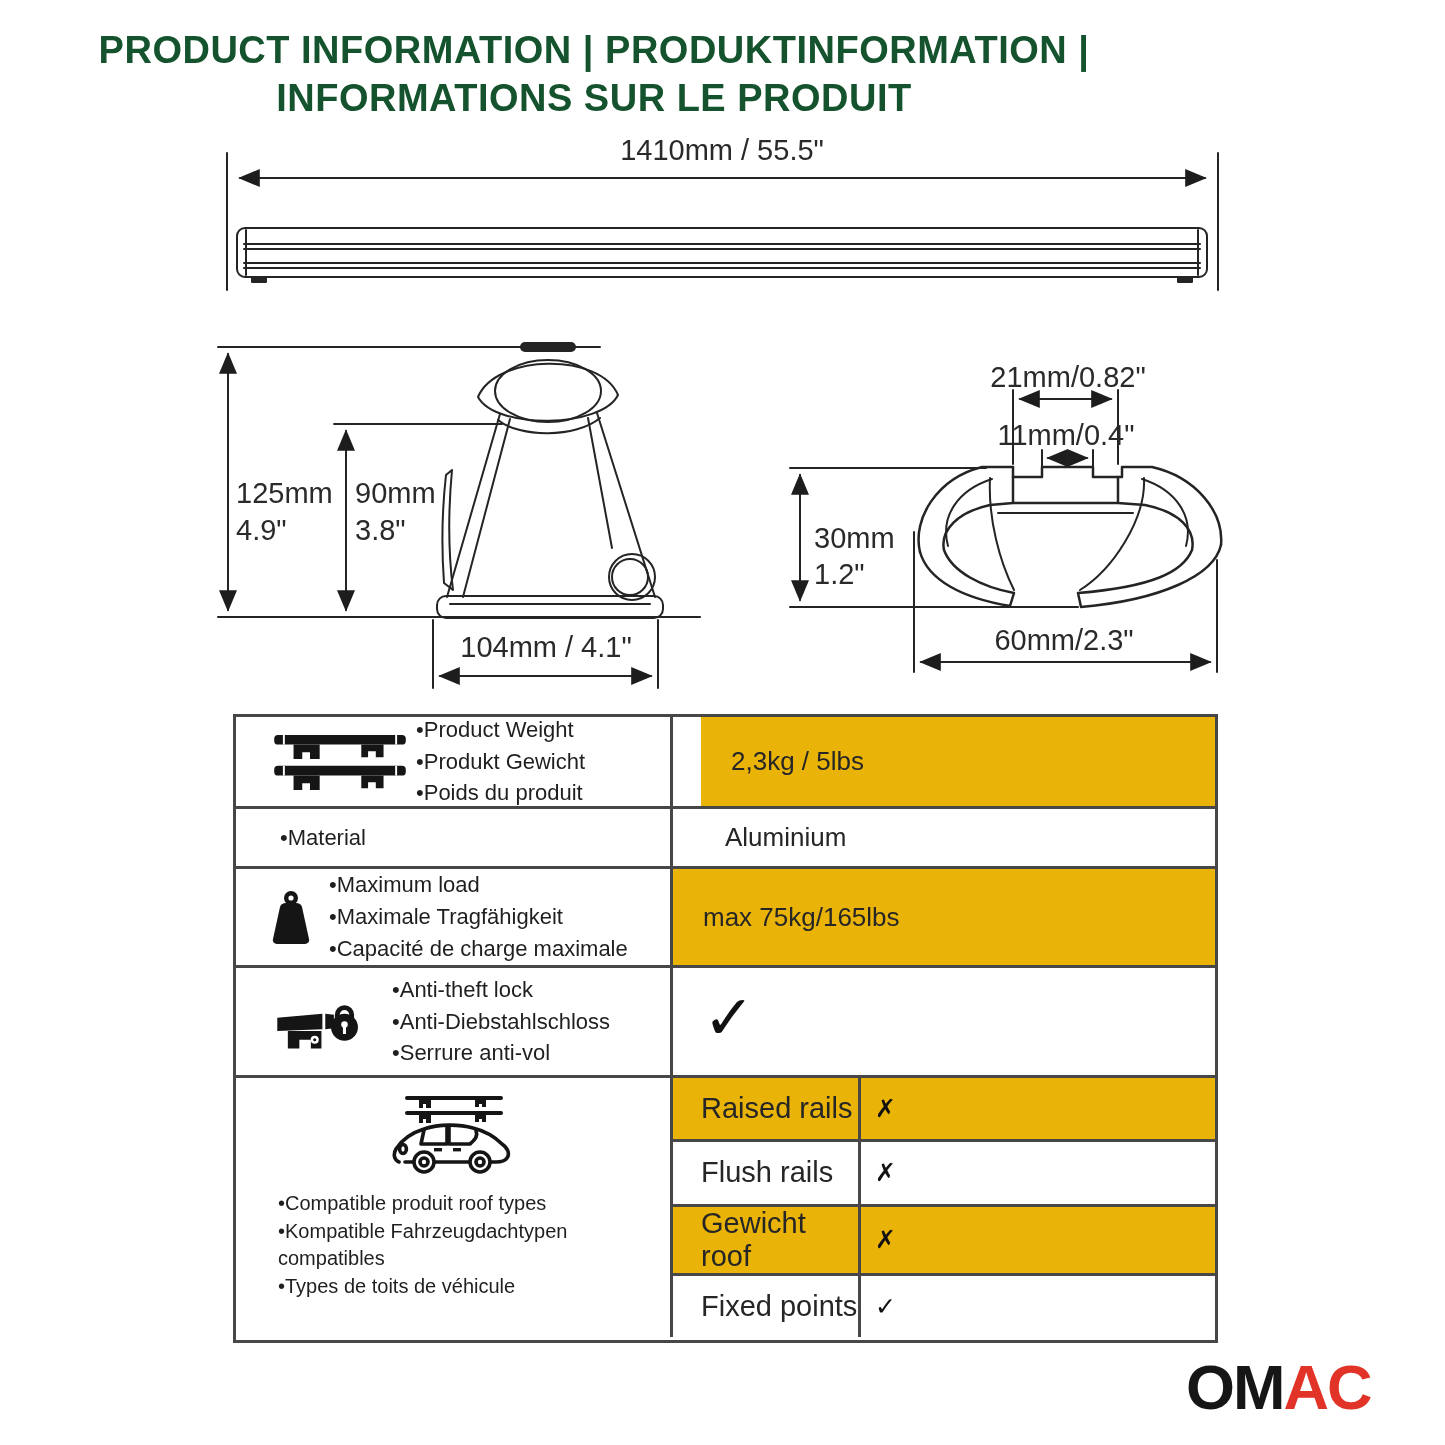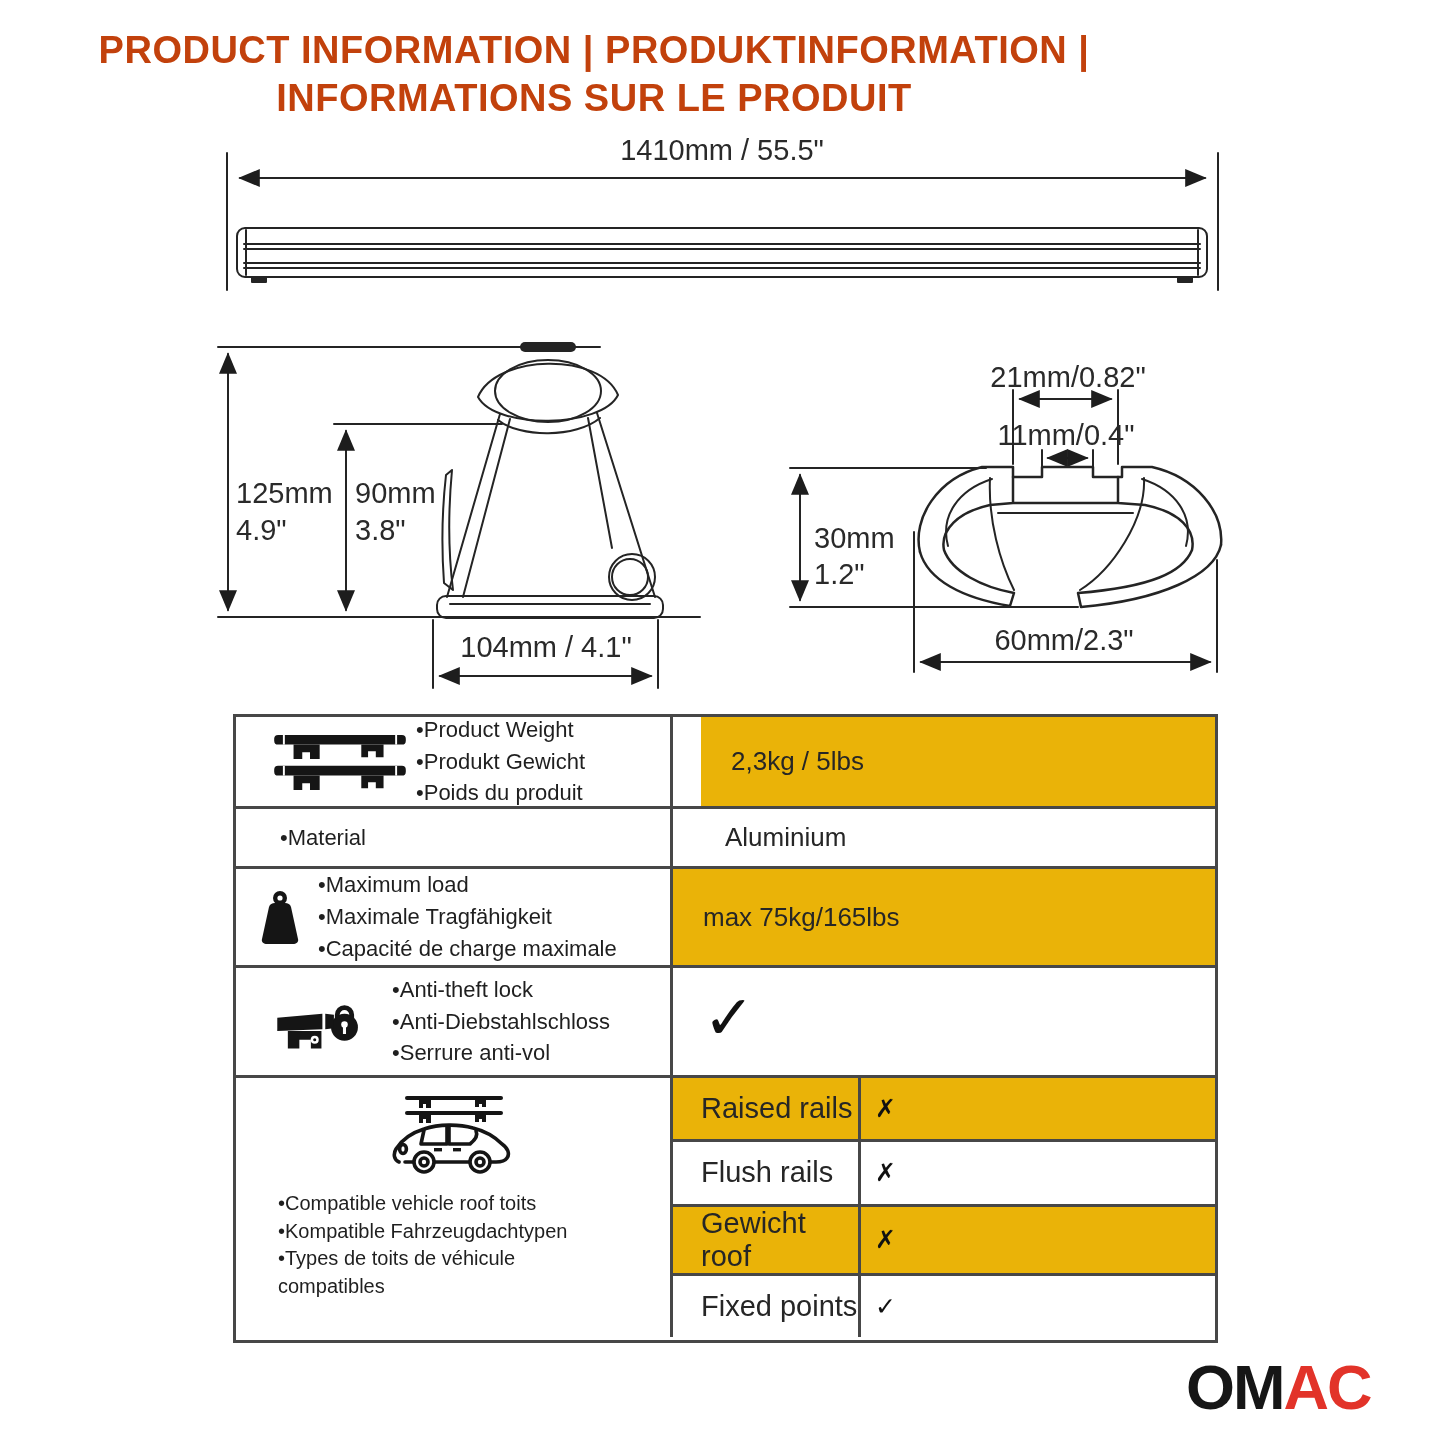--- a/index.html
+++ b/index.html
@@ -3,21 +3,21 @@
 <meta charset="utf-8">
 <style>
   html,body{margin:0;padding:0;background:#ffffff;}
   .page{
     position:relative; width:1445px; height:1445px; background:#fff;
     font-family:"Liberation Sans", sans-serif; color:#232323; overflow:hidden;
   }
   
   .title{
     position:absolute; top:26px; left:0; width:1188px; text-align:center;
-    font-size:38px; font-weight:bold; letter-spacing:.5px; line-height:1.27; color:#c2410c;
+    font-size:38px; font-weight:bold; letter-spacing:.5px; line-height:1.27; color:#14532d;
   }
   
   .diagram-svg{ position:absolute; left:0; top:0; }
   .dim-text{ font-family:"Liberation Sans",sans-serif; font-size:29px; fill:#2a2a2a; }
   
   .spec-table{
     position:absolute; left:233px; top:714px; width:985px; height:629px;
     border:3px solid #474747; box-sizing:border-box; font-size:22px; color:#1f1f1f;
   }
   .t-row{ display:flex; box-sizing:border-box; }
@@ -196,21 +196,21 @@
     </div>
 
     <div class="t-row row-h2">
       <div class="c-label" style="padding-left:44px;">
         <div>•Material</div>
       </div>
       <div class="c-value">Aluminium</div>
     </div>
 
     <div class="t-row row-h3">
-      <div class="c-label" style="padding-left:18px;">
+      <div class="c-label" style="padding-left:29px;">
         <svg width="52" height="54" viewBox="0 0 52 54" fill="#151515">
           <circle cx="26" cy="8" r="7"></circle>
           <circle cx="26" cy="8" r="2.6" fill="#fff"></circle>
           <path d="M8,49 C7,52 10,54 13,54 L39,54 C42,54 45,52 44,49 L37,17 C36,14 34,13 31,13 L21,13 C18,13 16,14 15,17 Z"></path>
         </svg>
         <div class="label-lines" style="margin-left:12px;">
           <div>•Maximum load</div>
           <div>•Maximale Tragfähigkeit</div>
           <div>•Capacité de charge maximale</div>
         </div>
@@ -262,24 +262,24 @@
               <circle cx="89" cy="66" r="4"></circle>
               <ellipse cx="12" cy="53" rx="3.4" ry="4.5"></ellipse>
             </g>
             <g fill="#151515">
               <rect x="43" y="52" width="8" height="3.4"></rect>
               <rect x="62" y="52" width="8" height="3.4"></rect>
             </g>
           </svg>
         </div>
         <div class="roof-labels">
-          <div>•Compatible vehicle roof toits</div>
+          <div>•Compatible produit roof types</div>
           <div>•Kompatible Fahrzeugdachtypen</div>
+          <div>compatibles</div>
           <div>•Types de toits de véhicule</div>
-          <div>compatibles</div>
         </div>
       </div>
       <div class="c-value subtable">
         <div class="sub-row bg-gray">
           <div class="sub-name">Raised rails</div>
           <div class="sub-mark">✗</div>
         </div>
         <div class="sub-row">
           <div class="sub-name">Flush rails</div>
           <div class="sub-mark">✗</div>

